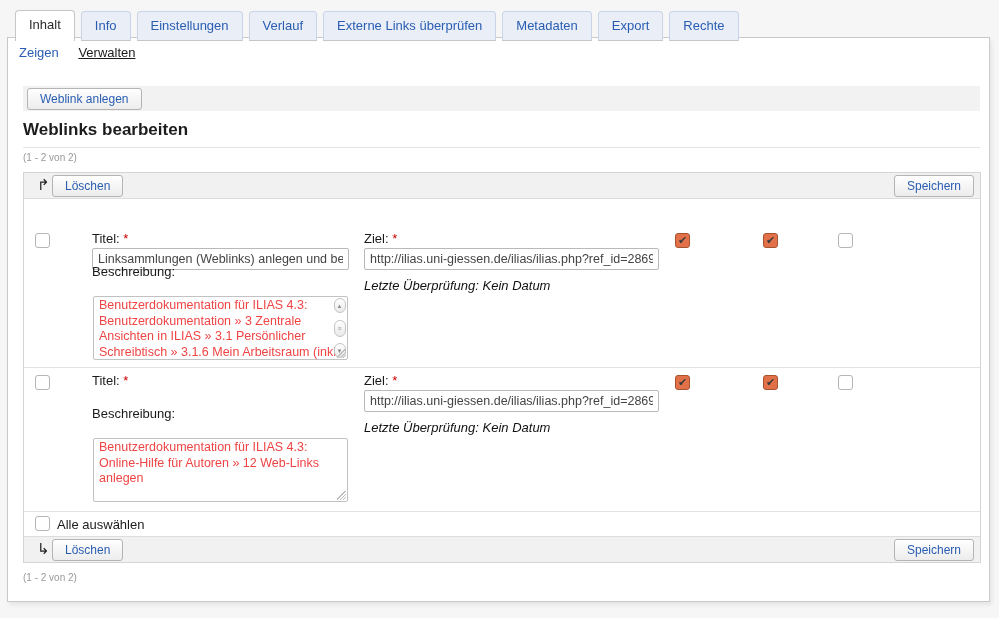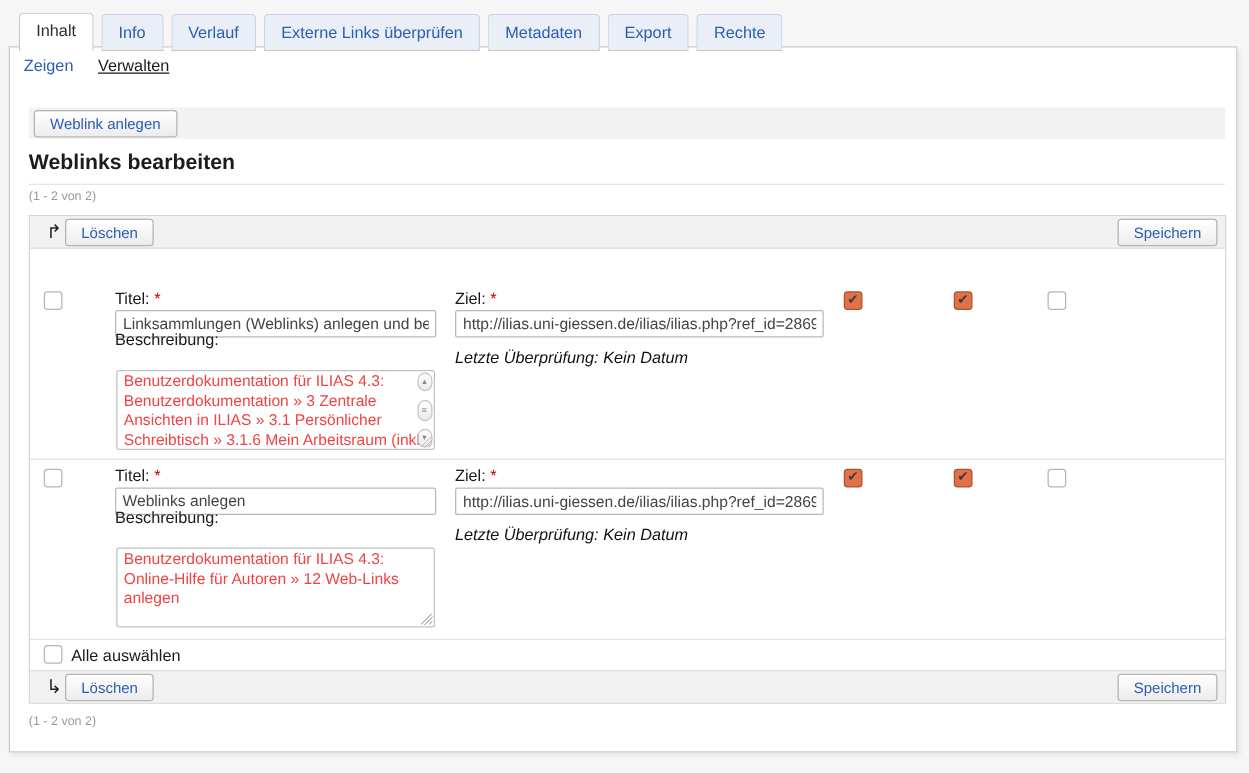--- a/index.html
+++ b/index.html
@@ -92,20 +92,21 @@
   .selrow { top:339px; height:24px; background:#fff; }
   .selrow .cb { top:4px; }
   .selrow .flabel { left:33px; top:5px; }
 </style>
 </head>
 <body>
 
 <div class="tabbar">
   <div class="tab active">Inhalt</div>
   <div class="tab">Info</div>
+  <div class="tab">Einstellungen</div>
   <div class="tab">Verlauf</div>
   <div class="tab">Externe Links überprüfen</div>
   <div class="tab">Metadaten</div>
   <div class="tab">Export</div>
   <div class="tab">Rechte</div>
 </div>
 
 <div class="panel">
 
   <div class="subtabs">
@@ -149,21 +150,20 @@
       <div class="grip"></div>
       <span class="lastcheck">Letzte Überprüfung: Kein Datum</span>
       <span class="cb valid">✔</span>
       <span class="cb activ">✔</span>
       <span class="cb disable"></span>
     </div>
 
     <div class="trow datarow r2">
       <span class="cb rowsel"></span>
       <span class="flabel l-title"><span>Titel:</span> <span class="req">*</span></span>
-      <input class="tin i-title" value="Weblinks anlegen" style="">
       <span class="flabel l-target"><span>Ziel:</span> <span class="req">*</span></span>
       <input class="tin i-target" value="http://ilias.uni-giessen.de/ilias/ilias.php?ref_id=28696&amp;link" style="">
       <span class="flabel l-desc">Beschreibung:</span>
       <textarea class="tarea" style="">Benutzerdokumentation für ILIAS 4.3:
 Online-Hilfe für Autoren » 12 Web-Links anlegen</textarea>
       <div class="grip"></div>
       <span class="lastcheck">Letzte Überprüfung: Kein Datum</span>
       <span class="cb valid">✔</span>
       <span class="cb activ">✔</span>
       <span class="cb disable"></span>

